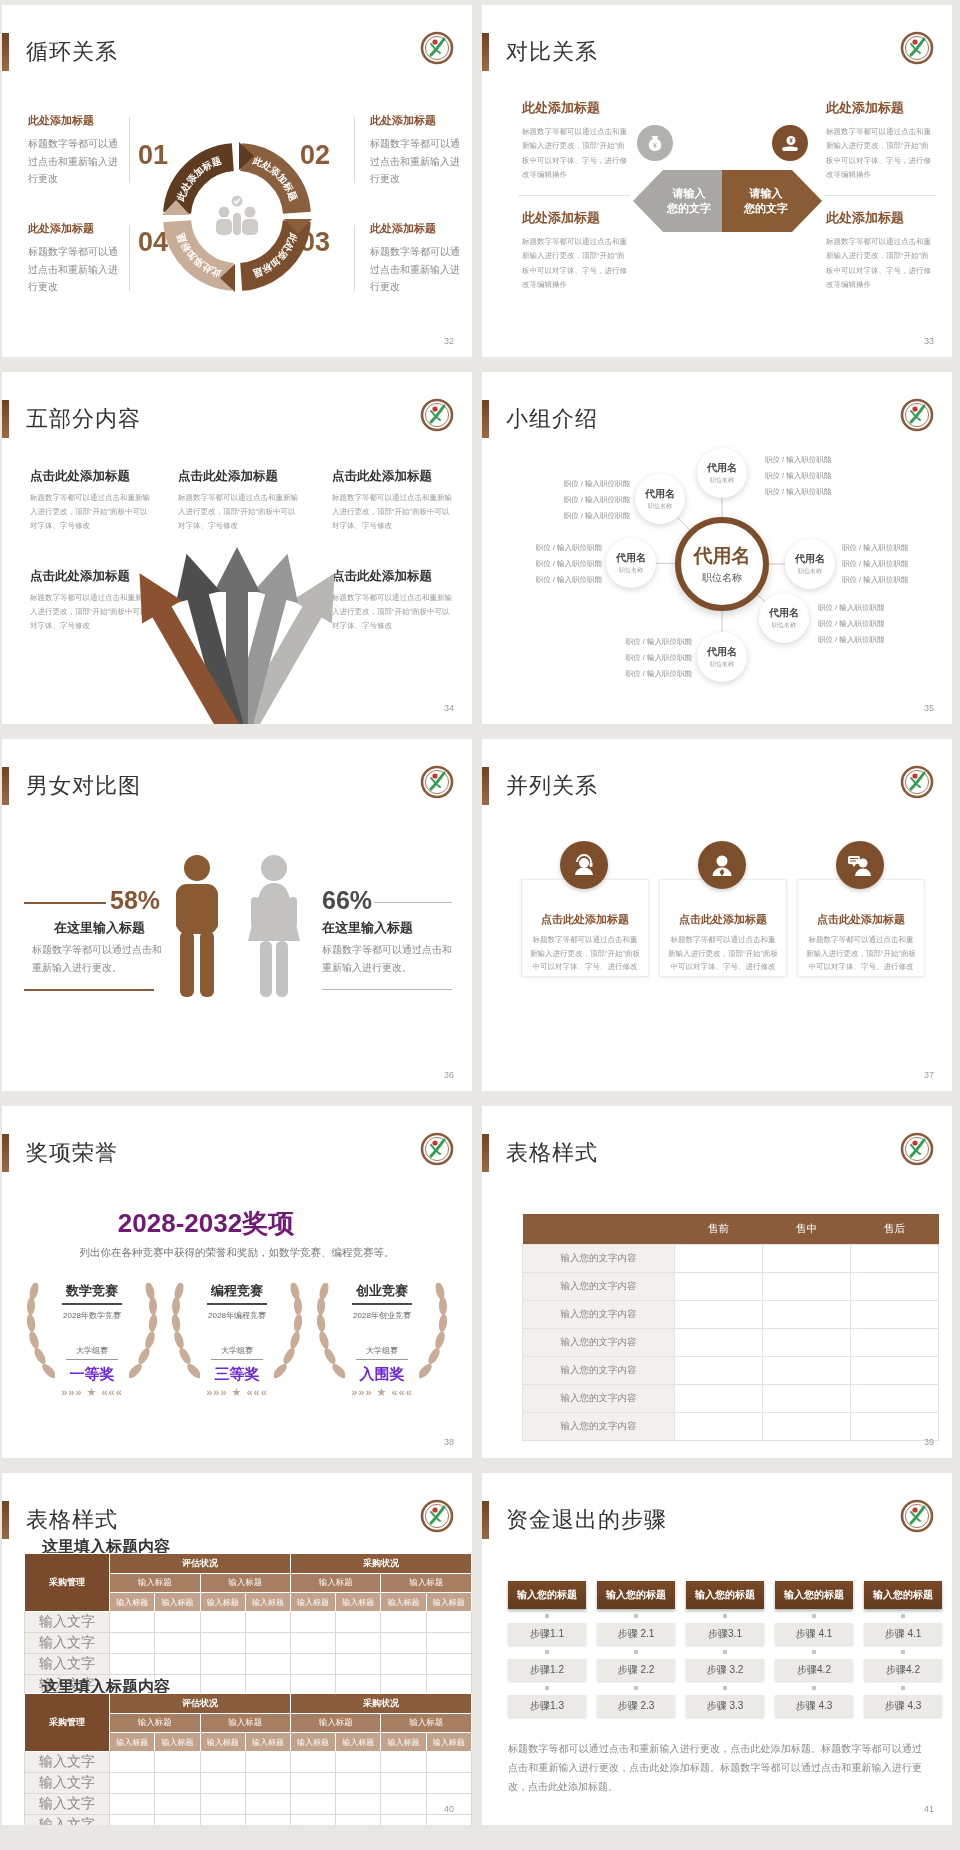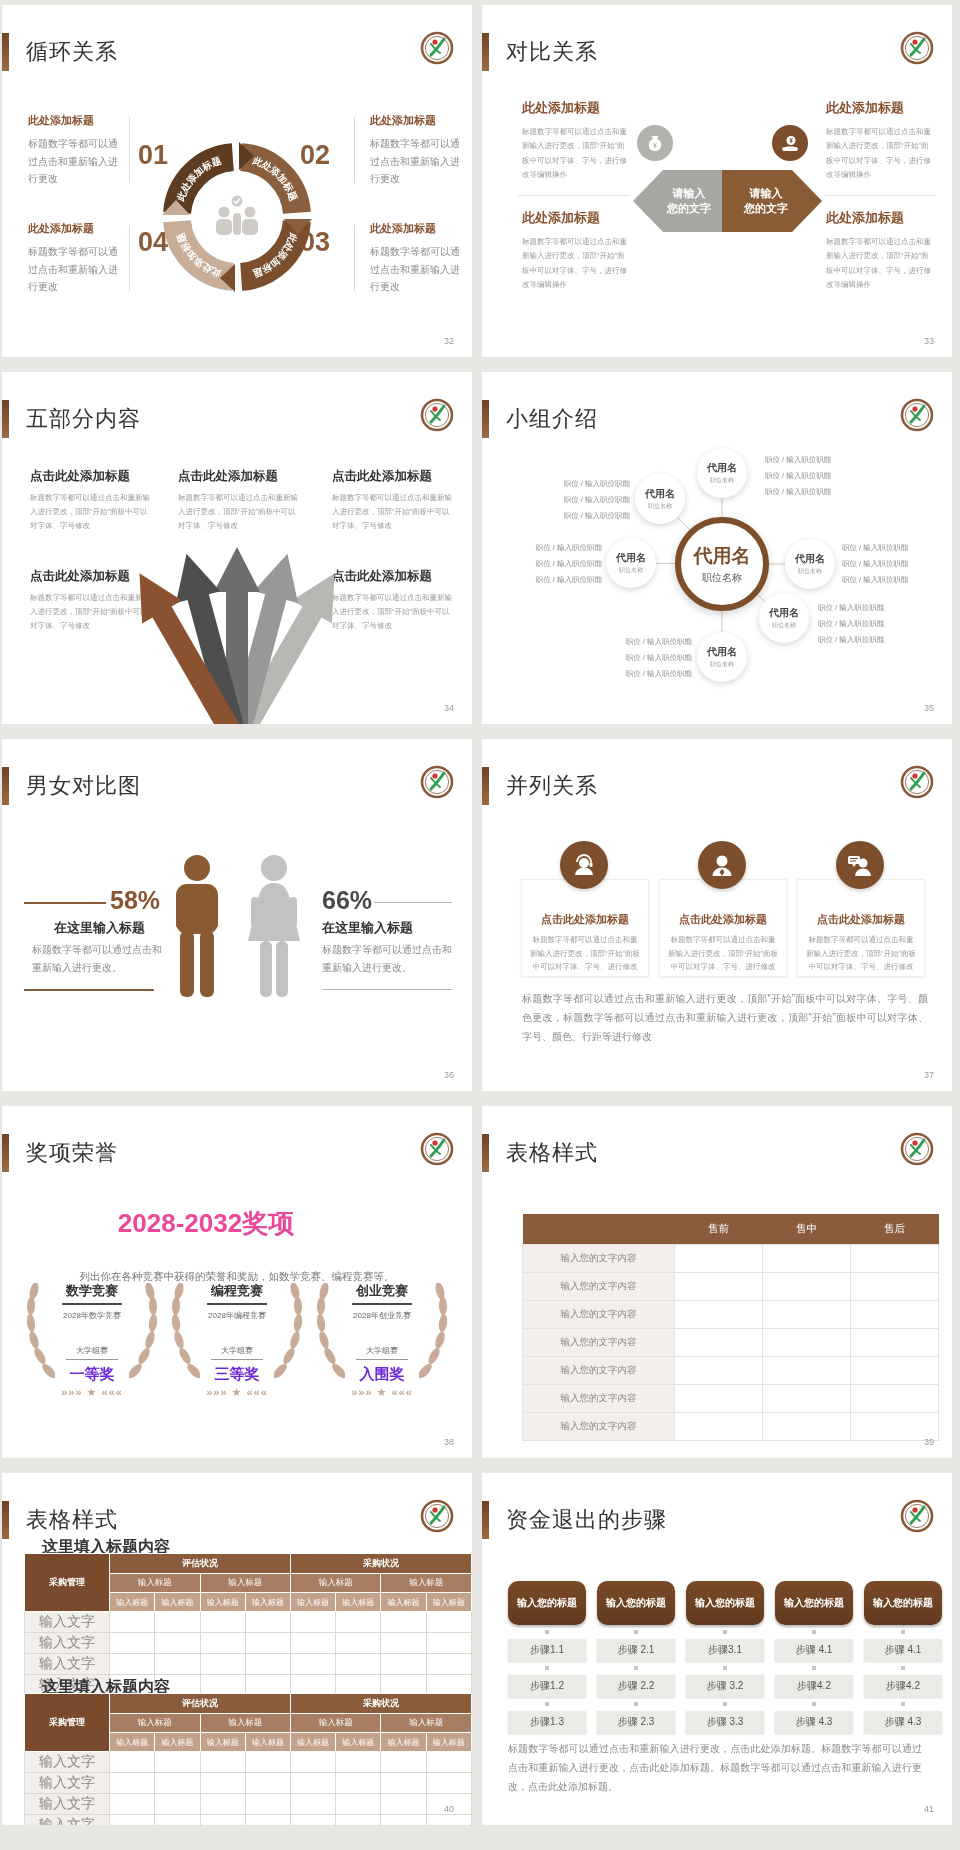--- a/index.html
+++ b/index.html
@@ -79,22 +79,22 @@
     border:1px solid #efecea;box-shadow:0 1px 4px rgba(0,0,0,.06);}
   .s37-card .h{margin-top:32px;text-align:center;font-size:11px;font-weight:bold;color:#8a5332;}
   .s37-card .b{margin-top:6px;padding:0 8px;text-align:center;font-size:7.5px;color:#9a9a9a;line-height:1.8;}
   .s37-circ{position:absolute;top:102px;width:48px;height:48px;border-radius:50%;background:#7d4e2c;
     display:flex;align-items:center;justify-content:center;box-shadow:0 2px 4px rgba(0,0,0,.2);}
   .s37-para{position:absolute;left:40px;top:250px;width:406px;font-size:10px;color:#8a8a8a;
     line-height:1.9;text-align:justify;}
 
   
   .s38-heading{position:absolute;left:0;top:100px;width:408px;text-align:center;
-    font-size:26px;font-weight:bold;color:#ec4899;}
-  .s38-sub{position:absolute;left:0;top:140px;width:470px;text-align:center;font-size:10.5px;color:#777;margin-top:24px;}
+    font-size:26px;font-weight:bold;color:#701a75;}
+  .s38-sub{position:absolute;left:0;top:140px;width:470px;text-align:center;font-size:10.5px;color:#777;}
   .s38-award{position:absolute;top:175px;width:130px;text-align:center;}
   .s38-award .t{display:inline-block;font-size:13px;font-weight:bold;color:#333;
     border-bottom:2px solid #4a4a4a;padding:0 4px 3px;}
   .s38-award .e{font-size:8px;color:#666;margin-top:5px;}
   .s38-award .g{display:inline-block;font-size:8px;color:#666;border-bottom:1px solid #9a9a9a;
     padding:1px 10px 3px;}
   .s38-award .p{font-size:15px;font-weight:bold;color:#6d28d9;margin-top:5px;}
   .s38-award .c{font-size:11px;font-weight:bold;color:#c2a791;margin-top:2px;letter-spacing:1px;}
   .s38-laurel{position:absolute;top:2px;width:30px;height:100px;}
   .s38-laurel.l{left:-2px;}
@@ -114,21 +114,21 @@
   .s40-table th,.s40-table td{border:1px solid #fff;overflow:hidden;white-space:nowrap;}
   .s40-table .corner{width:84px;background:#7a4a2c;color:#fff;font-size:9px;font-weight:bold;text-align:center;}
   .s40-table .g1{height:17px;background:#8a5c3c;color:#fff;font-size:9px;font-weight:bold;text-align:center;}
   .s40-table .g2{height:16px;background:#a87e62;color:#fff;font-size:8.5px;font-weight:normal;text-align:center;}
   .s40-table .g3{height:16px;background:#c3a28c;color:#fff;font-size:8px;font-weight:normal;text-align:center;width:43px;}
   .s40-table td{height:15px;background:#fff;border:1px solid #dcd8d3;}
   .s40-table td.lbl{background:#f1eeeb;color:#8a8a8a;font-size:14px;text-align:center;}
 
   
   .s41-col{position:absolute;top:108px;width:78px;}
-  .s41-head{height:44px;border-radius:10px;background:linear-gradient(180deg,#7a4a28,#623a1e);
+  .s41-head{height:28px;border-radius:0;background:linear-gradient(180deg,#7a4a28,#623a1e);
     color:#fff;font-size:10px;font-weight:bold;display:flex;align-items:center;justify-content:center;
     box-shadow:0 2px 3px rgba(0,0,0,.3);}
   .s41-step{margin-top:14px;height:22px;background:#eceae7;color:#555;font-size:10px;
     display:flex;align-items:center;justify-content:center;position:relative;
     box-shadow:0 1px 2px rgba(0,0,0,.15);}
   .s41-step::before{content:"";position:absolute;top:-9px;left:50%;margin-left:-2px;
     width:4px;height:4px;background:#c9c6c2;}
   .s41-para{position:absolute;left:26px;top:266px;width:414px;font-size:10px;color:#8a8a8a;
     line-height:1.9;text-align:justify;}
 </style>
@@ -464,21 +464,20 @@
     <div class="s37-circ" style="left:354px">
       <svg width="26" height="26" viewBox="-13 -13 26 26" fill="#fff">
         <circle cx="3" cy="-2" r="4.5"></circle>
         <path d="M -5 11 A 8 7.5 0 0 1 11 11 Z"></path>
         <rect x="-12" y="-9" width="12" height="8" rx="1.5"></rect>
         <path d="M -8 -1 L -6 2 L -4 -1 Z"></path>
         <line x1="-10" y1="-6.5" x2="-2" y2="-6.5" stroke="#7d4e2c" stroke-width="1"></line>
         <line x1="-10" y1="-4" x2="-4" y2="-4" stroke="#7d4e2c" stroke-width="1"></line>
       </svg>
     </div>
-    <div class="s37-para">标题数字等都可以通过点击和重新输入进行更改，顶部“开始”面板中可以对字体、字号、颜色更改，标题数字等都可以通过点击和重新输入进行更改，顶部“开始”面板中可以对字体、字号、颜色、行距等进行修改</div>
     <div class="pagenum">37</div>
   </section>
 
   <section class="slide">
     <div class="accent-bar"></div>
     <div class="slide-title">奖项荣誉</div>
     <svg class="logo" viewBox="-17 -17 34 34">
       <circle r="15" fill="#fff" stroke="#8a5a3a" stroke-width="2.6"></circle>
       <circle r="11.6" fill="none" stroke="#8a5a3a" stroke-width="0.8"></circle>
       <path d="M -6 7 C -2 3, 2 -2, 7 -9" stroke="#2f9e4f" stroke-width="3" fill="none" stroke-linecap="round"></path>

